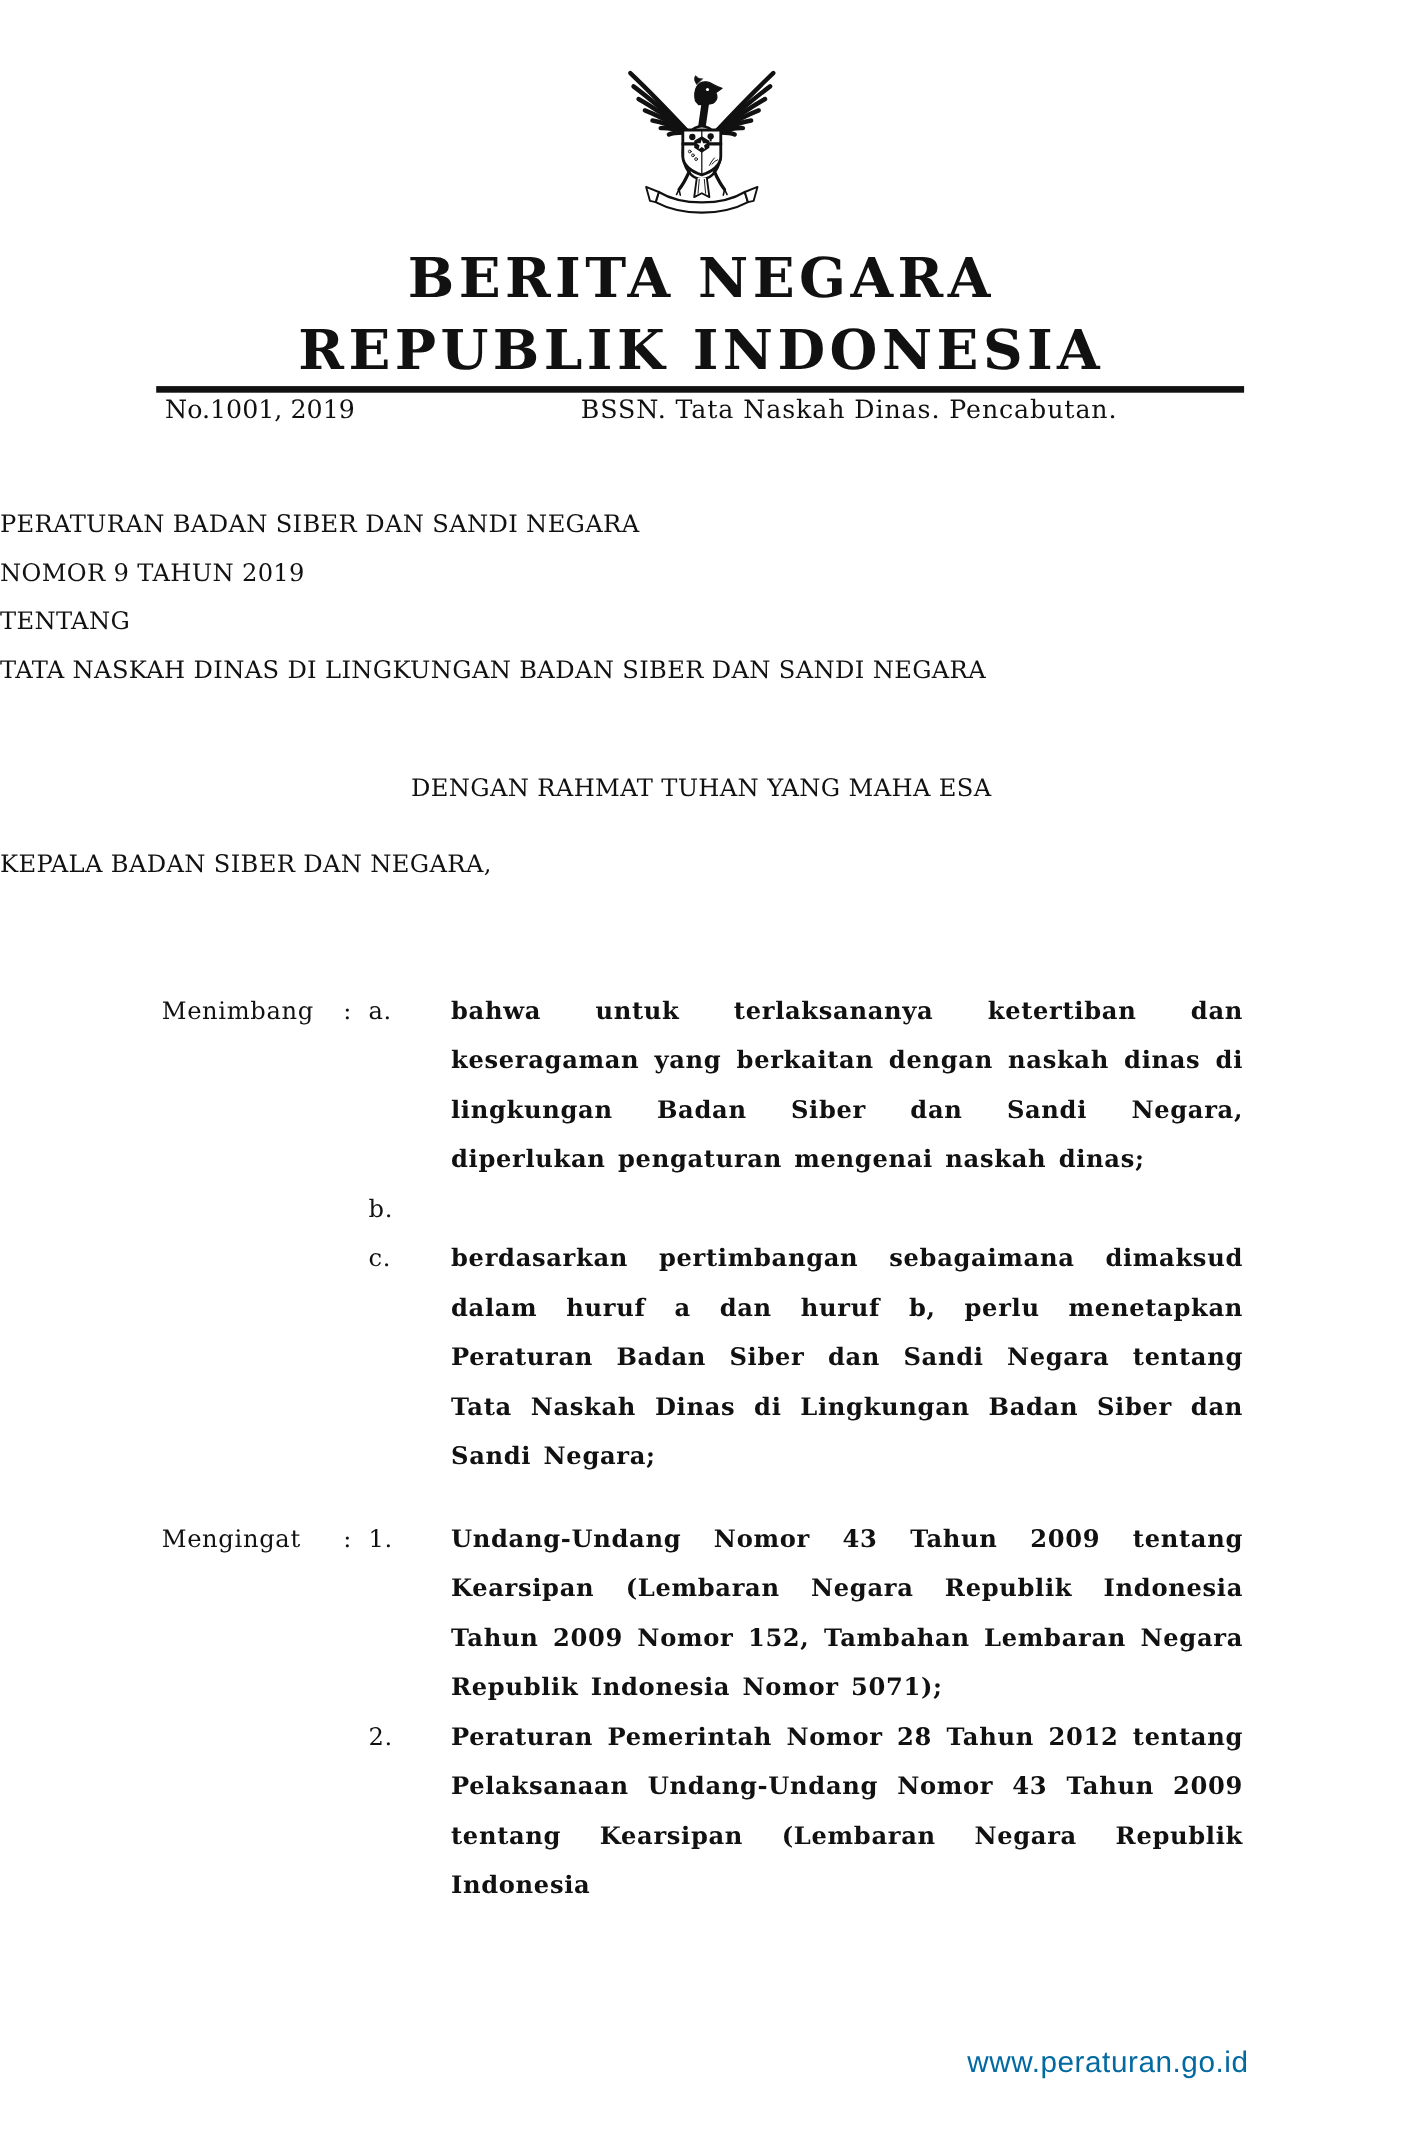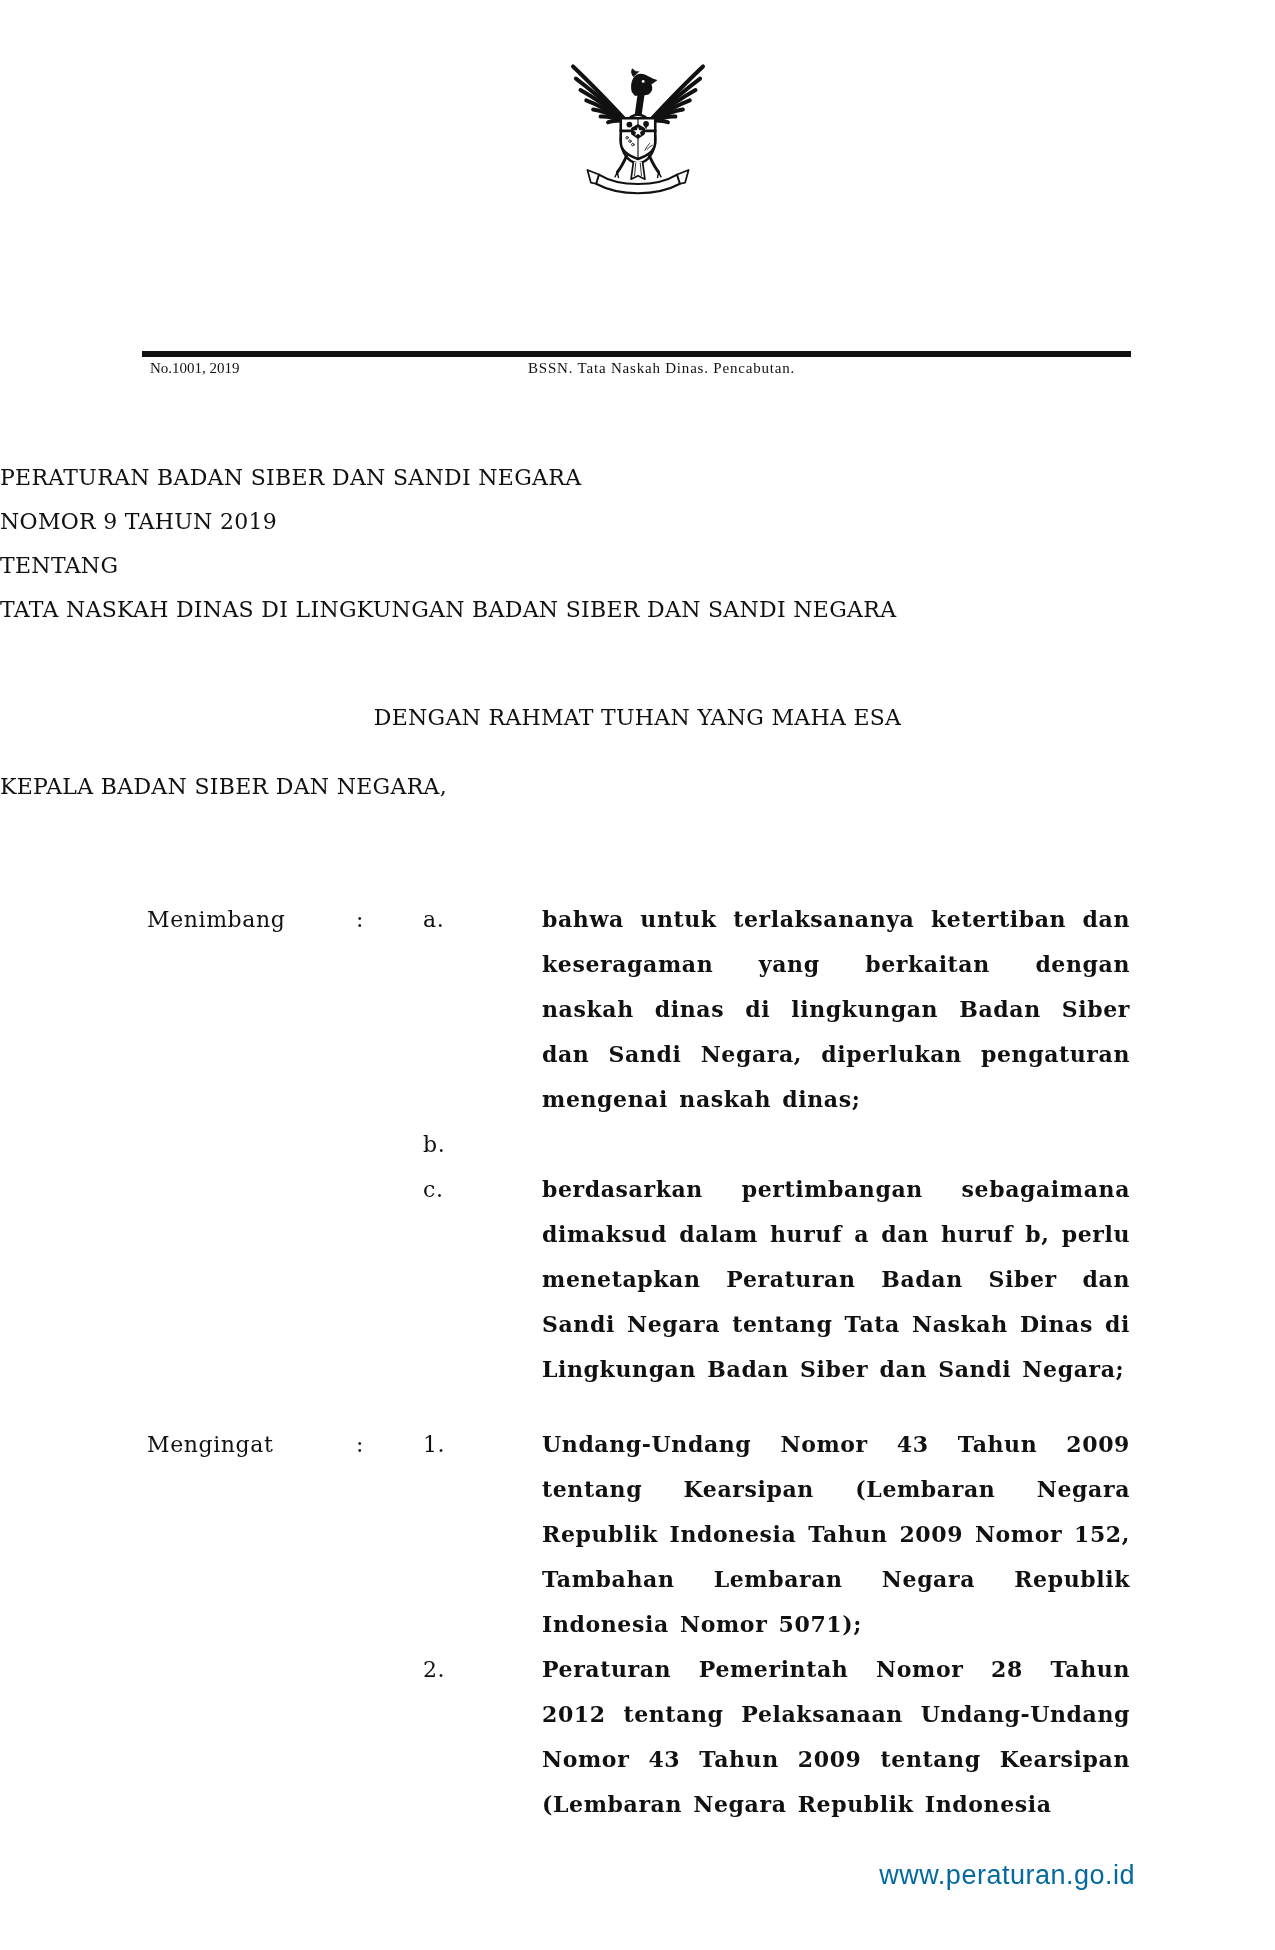--- a/index.html
+++ b/index.html
@@ -27,22 +27,21 @@
     font-size:50px; line-height:65px;
     letter-spacing:4px;
     white-space:nowrap;
   }
   .masthead-rule {
     position:absolute; top:351px; left:142px; width:989px; height:6px;
     background:#111;
   }
   .issue-row {
     position:absolute; top:360px; left:0; width:100%; height:32px;
-    font-size:15px;
-    font-family:Liberation Serif, serif;
+    font-size:23px;
   }
   .issue-number { position:absolute; left:150px; top:0; white-space:nowrap; }
   .issue-subject { position:absolute; left:528px; top:0; white-space:nowrap; letter-spacing:0.8px; }
 
   
   .reg-title {
     position:absolute; top:456px; left:0; width:100%;
     font-size:22px; line-height:44px;
     letter-spacing:0.3px;
   }
@@ -58,21 +57,20 @@
   
   .doc-body {
     position:absolute; top:897px; left:147px; width:983px;
     font-size:22px; line-height:45px;
     letter-spacing:0.6px; word-spacing:3px;
   }
   .clause-row {
     display:grid;
     grid-template-columns:165px 23px 75px 1fr;
     align-items:start;
-    gap:44px;
   }
   .clause-label { white-space:nowrap; }
   .clause-colon { }
   .clause-marker { }
   .clause-text { text-align:justify;font-weight:bold; }
   .legal-basis { margin-top:30px; }
 
   
   .footer-watermark {
     position:absolute; top:1860px; right:140px;
@@ -137,20 +135,24 @@
 
       <path d="M120,126 l12,7 v11 l-12,8 l-12,-8 v-11 z" fill="#111" stroke="none"></path>
       <polygon points="120,131 122,137 128,137 123.5,140.5 125,146.5 120,143 115,146.5 116.5,140.5 112,137 118,137" fill="#fff" stroke="none"></polygon>
 
       <path d="M52,214 C88,236 152,236 188,214 L193,230 C152,252 88,252 47,230 Z" fill="#fff" stroke-width="3.5"></path>
       <path d="M52,214 L32,206 L38,228 L47,230 Z" fill="#fff" stroke-width="3"></path>
       <path d="M188,214 L208,206 L202,228 L193,230 Z" fill="#fff" stroke-width="3"></path>
     </svg>
   </div>
 
+  <div class="gazette-title">
+    <div>BERITA NEGARA</div>
+    <div>REPUBLIK INDONESIA</div>
+  </div>
 
   <div class="masthead-rule"></div>
 
   <div class="issue-row">
     <span class="issue-number">No.1001, 2019</span>
     <span class="issue-subject">BSSN. Tata Naskah Dinas. Pencabutan.</span>
   </div>
 
   <div class="reg-title">
     <div>PERATURAN BADAN SIBER DAN SANDI NEGARA</div>

